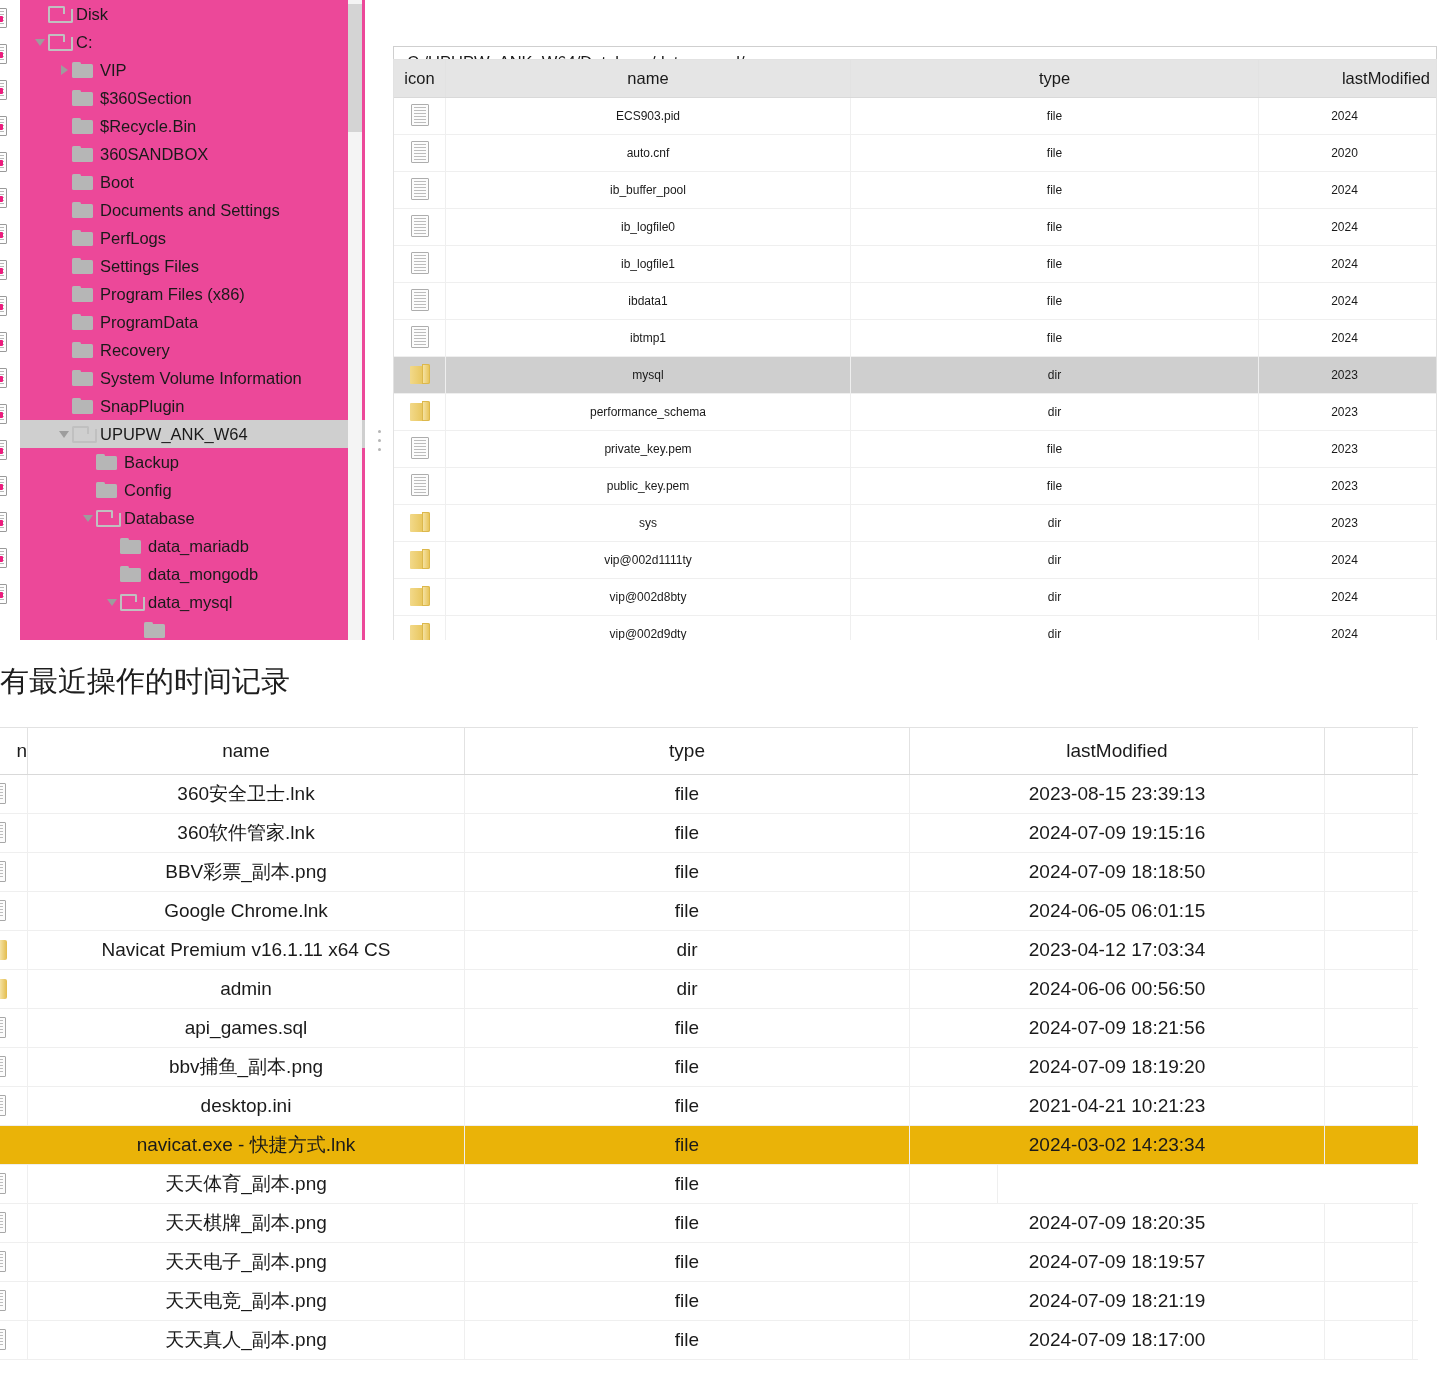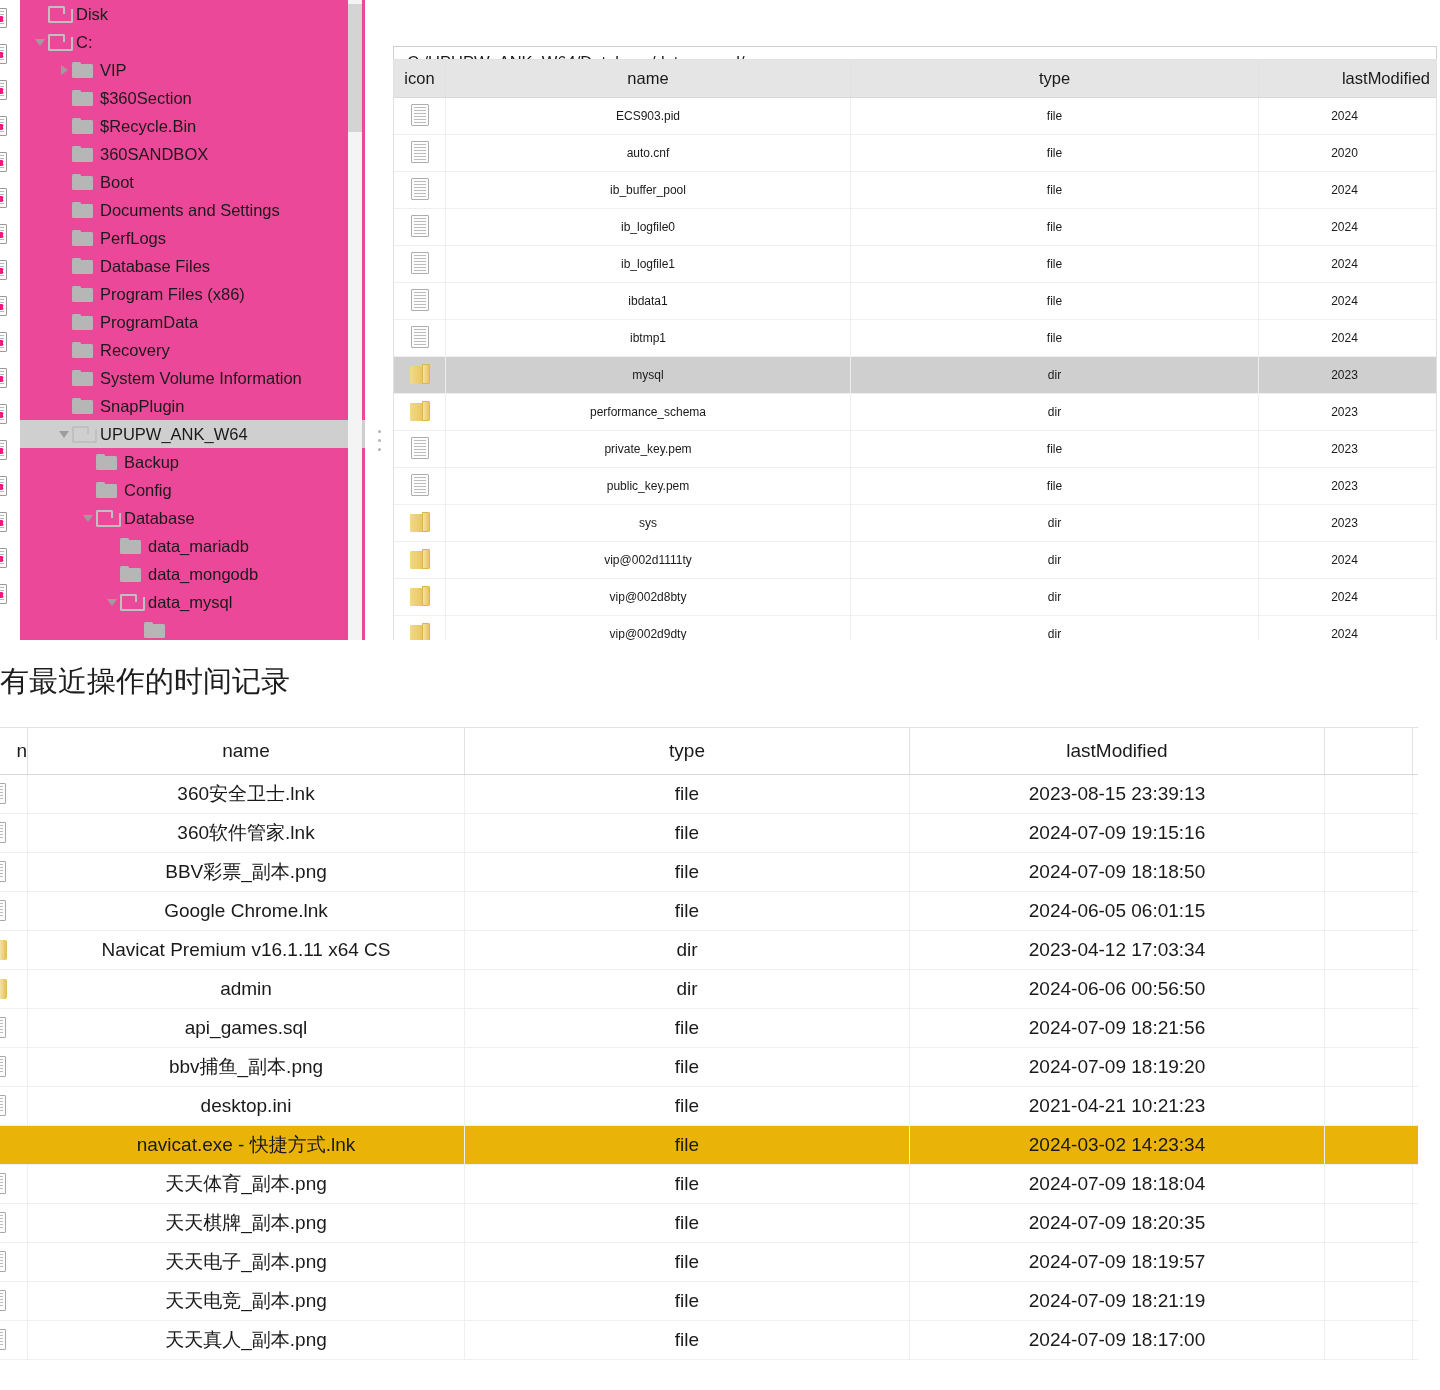--- a/index.html
+++ b/index.html
@@ -324,21 +324,21 @@
       <div class="tree-row">
         <span style="display:inline-block;width:36px;flex:0 0 36px"></span>
         <span class="twisty"></span>
         <span class="tfolder closed"></span>
         <span class="tree-label">PerfLogs</span>
       </div>
       <div class="tree-row">
         <span style="display:inline-block;width:36px;flex:0 0 36px"></span>
         <span class="twisty"></span>
         <span class="tfolder closed"></span>
-        <span class="tree-label">Database Files</span>
+        <span class="tree-label">Settings Files</span>
       </div>
       <div class="tree-row">
         <span style="display:inline-block;width:36px;flex:0 0 36px"></span>
         <span class="twisty"></span>
         <span class="tfolder closed"></span>
         <span class="tree-label">Program Files (x86)</span>
       </div>
       <div class="tree-row">
         <span style="display:inline-block;width:36px;flex:0 0 36px"></span>
         <span class="twisty"></span>
@@ -621,21 +621,20 @@
         <div class="td b-type">file</div>
         <div class="td b-mod">2024-03-02 14:23:34</div>
         <div class="td b-extra"></div>
       </div>
       <div class="bt-row">
         <div class="td b-icon">
           <span class="b-fic"></span>
         </div>
         <div class="td b-name">天天体育_副本.png</div>
         <div class="td b-type">file</div>
-        <div class="td b-mod">2024-07-09 18:18:04</div>
         <div class="td b-extra"></div>
       </div>
       <div class="bt-row">
         <div class="td b-icon">
           <span class="b-fic"></span>
         </div>
         <div class="td b-name">天天棋牌_副本.png</div>
         <div class="td b-type">file</div>
         <div class="td b-mod">2024-07-09 18:20:35</div>
         <div class="td b-extra"></div>

